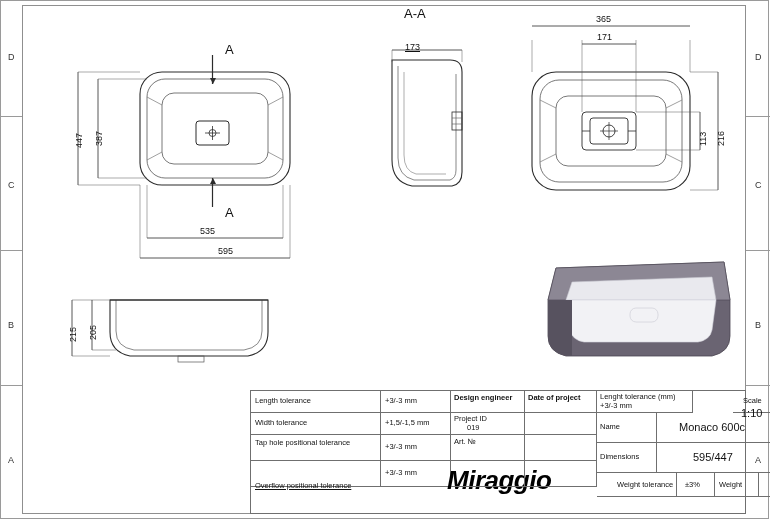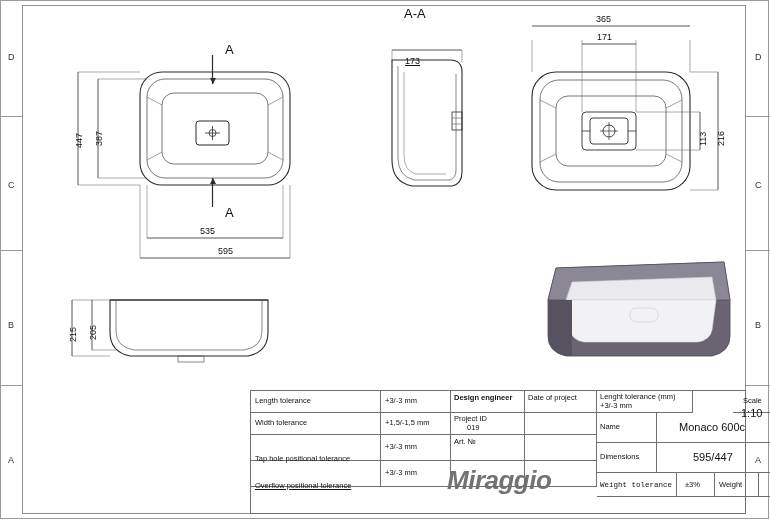--- a/index.html
+++ b/index.html
@@ -17,21 +17,21 @@
   .ttl{position:absolute;font-size:7.5px;color:#111;line-height:1.15;}
 
   
   .arw{position:absolute;width:0;height:0;}
   .arw-u{border-left:3px solid transparent;border-right:3px solid transparent;border-bottom:6px solid #2b2b2b;}
   .arw-d{border-left:3px solid transparent;border-right:3px solid transparent;border-top:6px solid #2b2b2b;}
 
   
   .tb{position:absolute;border:1px solid #6f6f6f;box-sizing:border-box;}
   .tb-cell{position:absolute;box-sizing:border-box;border-right:1px solid #6f6f6f;border-bottom:1px solid #6f6f6f;}
-  .brand{position:absolute;font-size:26px;font-style:italic;font-weight:bold;color:#737373;letter-spacing:-0.5px;font-family:"Liberation Sans",sans-serif;}
+  .brand{position:absolute;font-size:26px;font-style:italic;font-weight:bold;color:#000000;letter-spacing:-0.5px;font-family:"Liberation Sans",sans-serif;}
   .val{font-size:9px;}
   .big{font-size:11px;}
 
   svg{position:absolute;left:0;top:0;overflow:visible;}
 </style>
 </head>
 <body>
 
 <div id="sheet">
 
@@ -166,21 +166,21 @@
 
   <div class="arw arw-d" style="left:209.5px;top:78px;"></div>
   <div class="arw arw-u" style="left:209.5px;top:178px;"></div>
   <div class="letter" style="left:225px;top:42px;">A</div>
   <div class="letter" style="left:225px;top:205px;">A</div>
 
   <div class="dim-txt rot" style="left:68px;top:342px;">215</div>
   <div class="dim-txt rot" style="left:88px;top:340px;">205</div>
 
   <div class="letter" style="left:404px;top:6px;">A-A</div>
-  <div class="dim-txt" style="left:405px;top:56px;text-decoration:underline;">173</div>
+  <div class="dim-txt" style="left:405px;top:42px;text-decoration:underline;">173</div>
 
   <div class="dim-txt" style="left:596px;top:14px;">365</div>
   <div class="dim-txt" style="left:597px;top:32px;">171</div>
   <div class="dim-txt rot" style="left:698px;top:146px;">113</div>
   <div class="dim-txt rot" style="left:716px;top:146px;">216</div>
 
   <div class="tb" style="left:250px;top:390px;width:496px;height:124px;border-color:#6f6f6f;">
 
     <div class="tb-cell" style="left:0;top:0;width:130px;height:22px;">
       <div class="ttl" style="left:4px;top:6px;position:absolute;">Length tolerance</div>
@@ -190,39 +190,39 @@
     </div>
 
     <div class="tb-cell" style="left:0;top:22px;width:130px;height:22px;">
       <div class="ttl" style="left:4px;top:6px;position:absolute;">Width tolerance</div>
     </div>
     <div class="tb-cell" style="left:130px;top:22px;width:70px;height:22px;">
       <div class="ttl" style="left:4px;top:6px;position:absolute;">+1,5/-1,5 mm</div>
     </div>
 
     <div class="tb-cell" style="left:0;top:44px;width:130px;height:26px;">
-      <div class="ttl" style="left:4px;top:20px;position:absolute;width:122px;">Tap hole positional tolerance</div>
+      <div class="ttl" style="left:4px;top:4px;position:absolute;width:122px;">Tap hole positional tolerance</div>
     </div>
     <div class="tb-cell" style="left:130px;top:44px;width:70px;height:26px;">
       <div class="ttl" style="left:4px;top:8px;position:absolute;">+3/-3 mm</div>
     </div>
 
     <div class="tb-cell" style="left:0;top:70px;width:130px;height:26px;">
       <div class="ttl" style="left:4px;top:21px;position:absolute;width:122px;text-decoration:underline;">Overflow positional tolerance</div>
     </div>
     <div class="tb-cell" style="left:130px;top:70px;width:70px;height:26px;">
       <div class="ttl" style="left:4px;top:8px;position:absolute;">+3/-3 mm</div>
     </div>
 
     <div class="brand" style="left:196px;top:74px;">Miraggio</div>
 
     <div class="tb-cell" style="left:200px;top:0;width:74px;height:22px;">
       <div class="ttl" style="left:3px;top:3px;position:absolute;font-weight:bold;">Design engineer</div>
     </div>
-    <div class="tb-cell" style="left:274px;top:0;width:72px;height:22px;">
+    <div class="tb-cell" style="left:274px;top:0;width:72px;height:22px;font-weight:bold;">
       <div class="ttl" style="left:3px;top:3px;position:absolute;">Date of project</div>
     </div>
 
     <div class="tb-cell" style="left:200px;top:22px;width:74px;height:22px;">
       <div class="ttl" style="left:3px;top:2px;position:absolute;">Project ID</div>
       <div class="ttl" style="left:16px;top:11px;position:absolute;">019</div>
     </div>
     <div class="tb-cell" style="left:274px;top:22px;width:72px;height:22px;"></div>
 
     <div class="tb-cell" style="left:200px;top:44px;width:74px;height:26px;">
@@ -252,21 +252,21 @@
     </div>
 
     <div class="tb-cell" style="left:346px;top:52px;width:60px;height:30px;">
       <div class="ttl" style="left:3px;top:10px;position:absolute;">Dimensions</div>
     </div>
     <div class="tb-cell" style="left:406px;top:52px;width:139px;height:30px;border-right:none;">
       <div class="val big" style="left:36px;top:8px;position:absolute;">595/447</div>
     </div>
 
     <div class="tb-cell" style="left:346px;top:82px;width:80px;height:24px;">
-      <div class="ttl" style="left:3px;top:8px;position:absolute;font-family:Liberation Mono, monospace;">Weight tolerance</div>
+      <div class="ttl" style="left:20px;top:8px;position:absolute;">Weight tolerance</div>
     </div>
     <div class="tb-cell" style="left:426px;top:82px;width:38px;height:24px;">
       <div class="ttl" style="left:8px;top:8px;position:absolute;">±3%</div>
     </div>
     <div class="tb-cell" style="left:464px;top:82px;width:44px;height:24px;">
       <div class="ttl" style="left:4px;top:8px;position:absolute;">Weight</div>
     </div>
     <div class="tb-cell" style="left:508px;top:82px;width:37px;height:24px;border-right:none;">
       <div class="ttl" style="left:4px;top:8px;position:absolute;"></div>
     </div>

